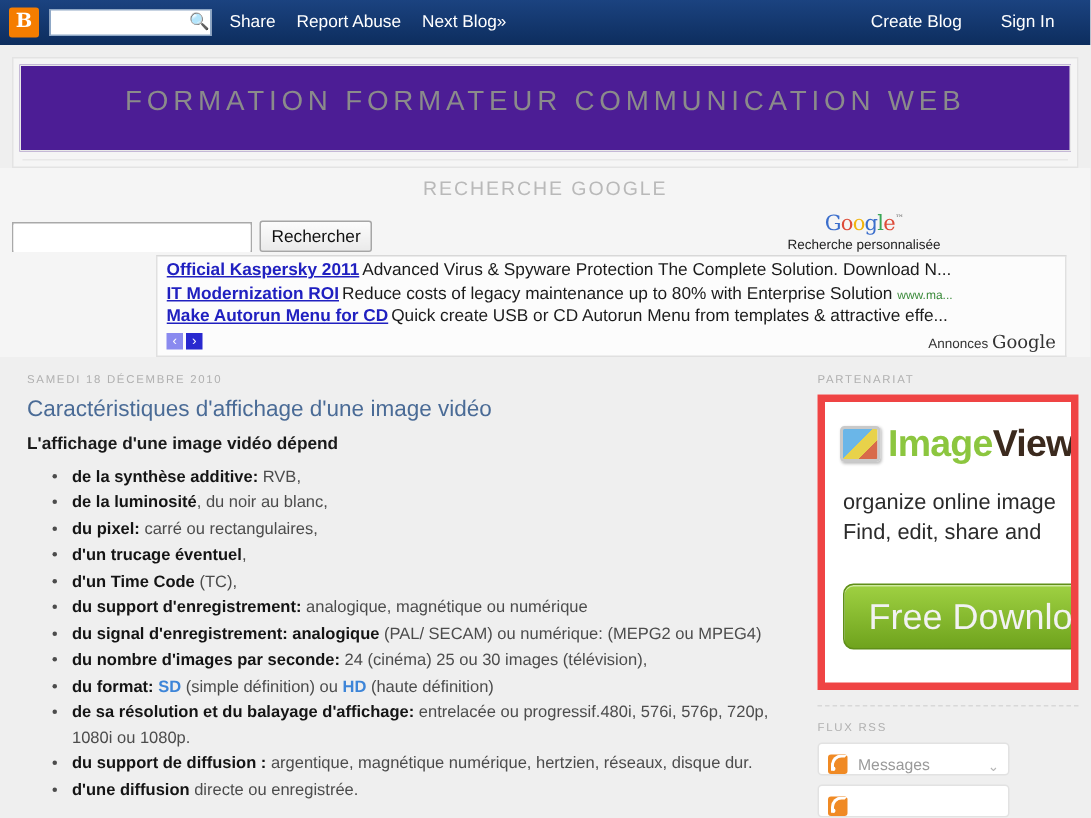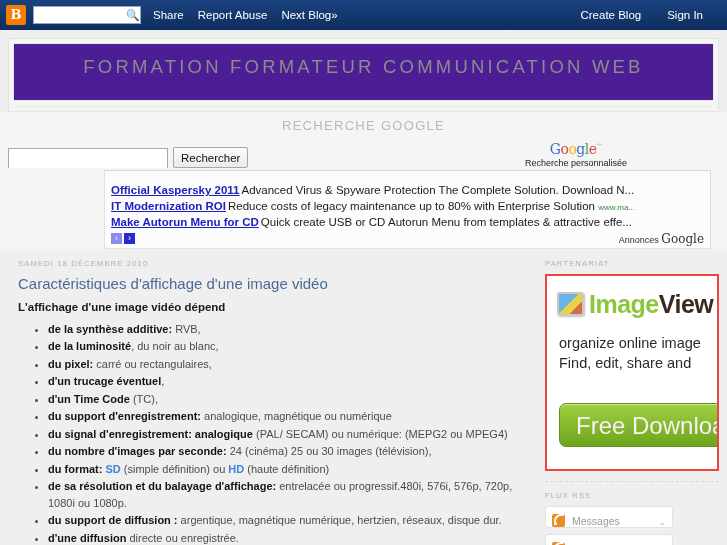--- a/index.html
+++ b/index.html
@@ -150,21 +150,21 @@
   .g-logo .g { color: #3aa757; }
   .g-tm { font-size: 6px; vertical-align: super; color: #777; }
   .cse-sub { font-size: 9px; color: #222; margin-top: 1px; }
 
   
   #ads {
     margin: 2px 8px 0 96px;
     border: 1px solid #e0e0e0;
     border-top: 1px solid #d8d8d8;
     background: #fcfcfc;
-    padding: 12px 6px 2px 6px;
+    padding: 2px 6px 2px 6px;
   }
   .ad-line {
     font-size: 11.5px;
     line-height: 15.5px;
     color: #1b1b1b;
     white-space: nowrap;
     overflow: hidden;
   }
   .ad-line a {
     color: #2020c0;
@@ -228,21 +228,21 @@
   
   .side-title {
     font-size: 7.6px;
     letter-spacing: 1.15px;
     color: #b0b0b0;
     margin-bottom: 6px;
   }
   .ad-banner {
     width: 174px; height: 197px;
     background: #ffffff;
-    border: 2px solid #ef4444;
+    border: 5px solid #ef4444;
     overflow: hidden;
     position: relative;
   }
   .iv-head { display: flex; align-items: center; padding: 14px 0 0 10px; }
   .iv-icon {
     width: 27px; height: 24px;
     border: 2px solid #c9c9c9;
     border-radius: 3px;
     background: linear-gradient(135deg,#6ab6e8 0 45%, #e8d24a 45% 70%, #d86a4a 70% 100%);
     flex: none;

